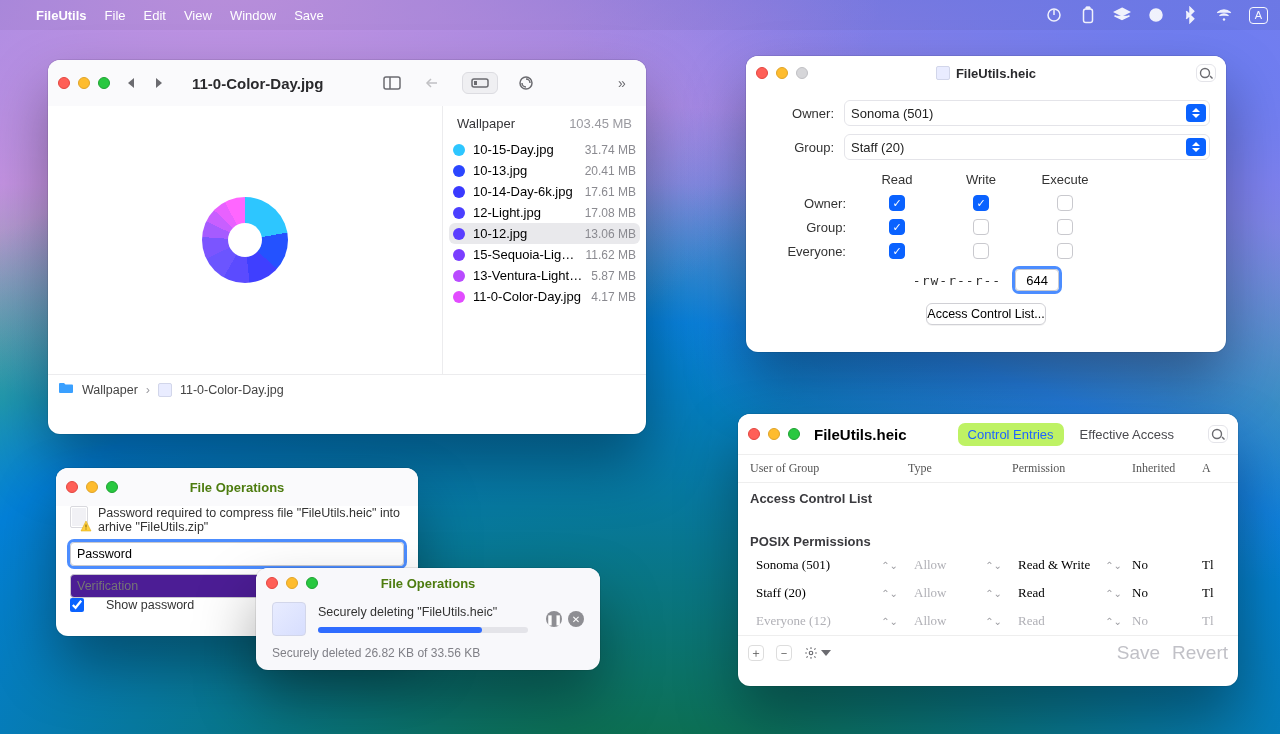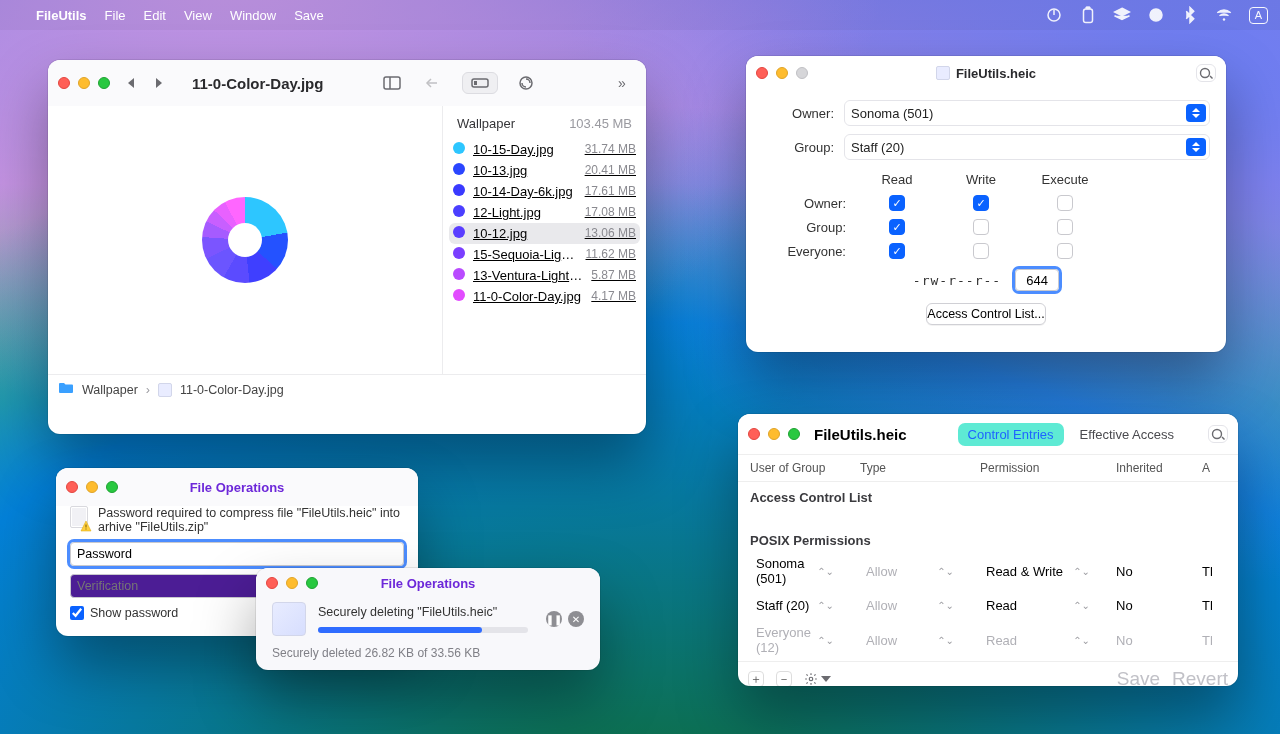--- a/index.html
+++ b/index.html
@@ -39,39 +39,39 @@
     border-bottom: 1px solid #e7e7ea; background: #f7f7f9;
   }
   .titlebar.flat { background: #fff; border-bottom: none; }
   .titlebar.slim { height: 32px; }
   .traffic { display: flex; gap: 8px; }
   .dot { width: 12px; height: 12px; border-radius: 50%; }
   .dot.red { background: #ff5f57; border: 1px solid #e34640; }
   .dot.yel { background: #febc2e; border: 1px solid #e0a428; }
   .dot.grn { background: #28c840; border: 1px solid #1fa233; }
   .dot.gray { background: #d6d6d9; border: 1px solid #c0c0c4; }
-  .title-center { position: absolute; left: 0; right: 0; text-align: center; font-size: 13px; font-weight: 700; color: #6d28d9; pointer-events: none; }
+  .title-center { position: absolute; left: 0; right: 0; text-align: center; font-size: 13px; font-weight: 700; color: #4d7c0f; pointer-events: none; }
   .titlebar .spacer { flex: 1; }
 
   
   #win-main { left: 48px; top: 60px; width: 598px; height: 374px; }
   #win-main .titlebar { height: 46px; border-bottom: none; background: #fafafc; }
   #win-main .nav { display:flex; align-items:center; gap:14px; margin-left:10px; }
   #win-main .nav button { all: unset; width: 14px; height: 18px; color:#6b6b70; cursor:pointer; }
   #win-main .file-title { font-size: 15px; font-weight: 700; color: #2a2a2d; margin-left: 14px; }
   #win-main .tb-right { margin-left: auto; display: flex; align-items: center; gap: 14px; }
   #win-main .tb-btn { width: 28px; height: 22px; display:flex; align-items:center; justify-content:center; border-radius:6px; color:#6b6b70; }
   #win-main .tb-btn.pill { background:#efeff2; border:1px solid #dcdce1; width:36px; }
   #win-main .body { display:flex; height: 268px; }
   #win-main .left-pane { flex:1; display:flex; align-items:center; justify-content:center; }
   #win-main .right-pane { width:204px; border-left:1px solid #ececee; display:flex; flex-direction:column; }
   #win-main .side-hdr { display:flex; justify-content:space-between; padding:10px 14px 8px; font-size:13px; color:#353538; }
   #win-main .side-hdr .sz { color:#9a9aa0; }
   #win-main .list { overflow:hidden; font-size:13px; }
-  #win-main .row { display:flex; gap:8px; padding:3px 10px;text-decoration:underline; }
+  #win-main .row { display:flex; align-items:center; gap:8px; padding:3px 10px; }
   #win-main .row .swatch { width:12px; height:12px; border-radius:50%; flex:0 0 auto; }
   #win-main .row .name { flex:1; white-space:nowrap; overflow:hidden; text-overflow:ellipsis; }
   #win-main .row .sz { color:#8a8a90; font-size:12px; }
   #win-main .row.sel { background:#e9e9ec; border-radius:6px; margin:0 6px; padding:3px 4px; }
   #win-main .footer { border-top:1px solid #ececee; padding:7px 10px; font-size:12.5px; display:flex; align-items:center; gap:8px; color:#444; }
   #win-main .footer .folder { color:#3aa0ff; }
   #win-main .meta { display:flex; gap:10px; padding:6px 10px 10px; align-items:center; }
   #win-main .meta .thumb { width:26px; height:26px; border-radius:4px; background:linear-gradient(135deg,#e8ecff,#d7defe); border:1px solid #d2d6ea; }
   #win-main .meta .txt { font-size:12px; line-height:16px; }
   #win-main .meta .path { color:#555; }
@@ -97,21 +97,21 @@
   #win-pass { left: 56px; top: 468px; width: 362px; height: 168px; }
   #win-pass .titlebar { background:#fafafc; border-bottom:none; height:38px; }
   #win-pass .content { padding: 0 14px 12px; font-size:12.5px; color:#333; }
   #win-pass .msg { display:flex; gap:10px; align-items:flex-start; margin-bottom:8px; }
   #win-pass .msg .iconwrap { position:relative; width:22px; height:24px; }
   #win-pass .msg .doc { width:18px; height:22px; border-radius:2px; background:#f1f1f5; border:1px solid #d9d9de; box-shadow: inset 0 0 0 1px #fff; }
   #win-pass .msg .warn { position:absolute; right:-4px; bottom:-2px; width:12px; height:12px; }
   #win-pass input[type=text], #win-pass input[type=password] { width: 100%; height: 24px; border:1px solid #c9c9ce; border-radius:4px; padding:2px 6px; font-size:12.5px; }
   #win-pass .pw { outline: 3px solid #4c8dff; border-color:#2f6cff; }
   #win-pass .ver { margin-top:8px; color:#b3b3b8; background:#4c1d95 }
-  #win-pass .chk { display:flex; align-items:flex-start; gap:6px; margin-top:8px; font-size:12.5px; }
+  #win-pass .chk { display:flex; align-items:flex-start; gap:22px; margin-top:0; font-size:12.5px; }
   #win-pass .chk input { accent-color:#0a62ff; width:14px; height:14px; }
 
   
   #win-del { left: 256px; top: 568px; width: 344px; height: 102px; background:#f8f8fb; }
   #win-del .titlebar { background:#f8f8fb; border-bottom:none; height:30px; }
   #win-del .content { padding: 4px 16px 12px; }
   #win-del .row1 { display:flex; gap:12px; align-items:center; }
   #win-del .thumb { width:34px; height:34px; border-radius:4px; background:linear-gradient(135deg,#e8ecff,#d7defe); border:1px solid #d2d6ea; }
   #win-del .r { flex:1; }
   #win-del .t { font-size:12.5px; color:#333; }
@@ -144,22 +144,22 @@
   #win-perm .oct { width:44px; height:22px; text-align:center; border:1px solid #c9c9ce; border-radius:4px; outline:3px solid #4c8dff; font-size:13px; }
   #win-perm .aclbtn { margin:12px auto 0; display:block; padding:3px 0; font-size:12.5px; border:1px solid #d0d0d5; background:#fff; border-radius:6px; box-shadow: 0 1px 0 rgba(0,0,0,.05); }
   .more { width:20px; height:18px; border-radius:6px; display:flex; align-items:center; justify-content:center; color:#6b6b70; border:1px solid #e4e4e9; }
 
   
   #win-acl { left: 738px; top: 414px; width: 500px; height: 272px; }
   #win-acl .titlebar { background:#fff; border-bottom:none; height:40px; }
   #win-acl .ttl { font-size:15px; font-weight:700; margin-left:6px; }
   #win-acl .tabs { margin-left:auto; display:flex; gap:6px; }
   .tab { font-size:13px; color:#4a4a4f; padding:4px 10px; border-radius:7px; }
-  .tab.active { background:#5eead4; color:#1f63ff; }
-  #win-acl .thead, #win-acl .trow { display:grid; grid-template-columns: 1fr 100px 116px 66px 24px; gap:20px; align-items:center; }
+  .tab.active { background:#bef264; color:#1f63ff; }
+  #win-acl .thead, #win-acl .trow { display:grid; grid-template-columns: 1fr 100px 116px 66px 24px; gap:4px; align-items:center;font-family:Liberation Serif, serif; }
   #win-acl .thead { padding: 6px 12px; border-top:1px solid #eee; border-bottom:1px solid #eee; color:#555; font-size:12px; }
   #win-acl .trow { padding: 4px 12px; font-size:13px; }
   #win-acl .section { padding: 8px 12px 2px; font-weight:700; color:#3a3a3e; font-size:13px; }
   #win-acl .tsel { display:flex; align-items:center; justify-content:space-between; padding:2px 6px; border-radius:6px; }
   #win-acl .arr { color:#9b9ba0; font-size:10px; }
   #win-acl .dim { color:#b0b0b6; }
   #win-acl .toolbar { display:flex; align-items:center; gap:12px; padding:6px 10px; border-top:1px solid #eee; }
   #win-acl .toolbar .sp { flex:1; }
   #win-acl .ghost { color:#c1c1c7; font-size:19px; }
   .plus, .minus { width:16px; height:16px; display:flex; align-items:center; justify-content:center; border:1px solid #ddd; border-radius:4px; color:#555; font-size:12px; }

